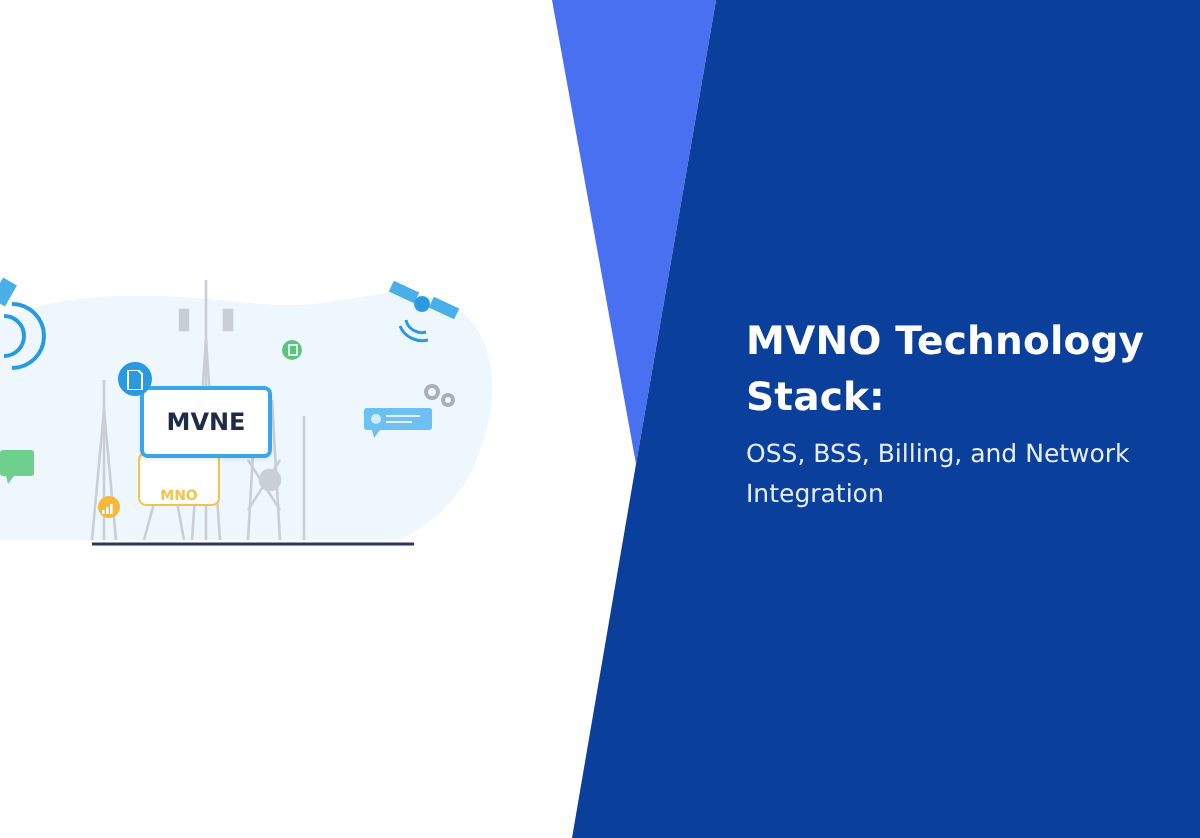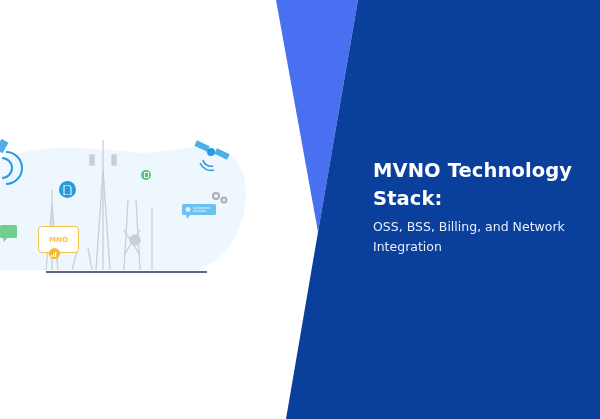--- a/index.html
+++ b/index.html
@@ -6,21 +6,21 @@
   body { width: 600px; height: 419px; overflow: hidden; background: #ffffff; position: relative; font-family: "DejaVu Sans", sans-serif; }
   .stage { position: absolute; left: 0; top: 0; width: 600px; height: 419px; }
   .bg-svg { position: absolute; left: 0; top: 0; }
   .title-block { position: absolute; left: 373px; top: 157px; width: 260px; color: #ffffff; white-space: nowrap; }
   .title { font-family: "DejaVu Sans", sans-serif; font-weight: bold; font-size: 19.5px; line-height: 28px; letter-spacing: 0.1px; margin: 0; }
   .subtitle { font-family: "DejaVu Sans", sans-serif; font-size: 12.5px; line-height: 20px; margin-top: 4px; color: #e8eefc; }
   .illus { position: absolute; left: 0; top: 130px; width: 260px; height: 160px; }
   .card { position: absolute; background: #ffffff; border-radius: 4px; display: flex; align-items: center; justify-content: center; font-family: "DejaVu Sans", sans-serif; font-weight: bold; }
   .card-mvne { left: 70px; top: 63px; width: 66px; height: 36px; border: 2px solid #3aa6ea; color: #1d2a4a; font-size: 12px; box-sizing: border-box; box-shadow: 0 1px 2px rgba(0,0,0,0.08); }
   .card-mvno { left: 106px; top: 44px; width: 42px; height: 24px; border: 1.5px solid #5bc47c; color: #5bc47c; font-size: 7px; box-sizing: border-box; }
-  .card-mno { left: 38px; top: 96px; width: 41px; height: 27px; border: 1.5px solid #f5c24a; color: #f5c24a; font-size: 7px; box-sizing: border-box; }
+  .card-mno { left: 69px; top: 96px; width: 41px; height: 27px; border: 1.5px solid #f5c24a; color: #f5c24a; font-size: 7px; box-sizing: border-box; align-items: flex-end; }
   .badge { position: absolute; border-radius: 50%; display: flex; align-items: center; justify-content: center; }
   .badge-mvne { left: 59px; top: 51px; width: 17px; height: 17px; background: #2a9ae0; }
   .badge-mvno { left: 141px; top: 40px; width: 10px; height: 10px; background: #5bc47c; }
   .badge-mno { left: 49px; top: 118px; width: 11px; height: 11px; background: #f5b93a; }
 </style>
 </head>
 <body>
 
 <div class="stage">
 
@@ -84,20 +84,23 @@
         <polygon points="186,85 190,85 187,89" fill="#6cc0f2"></polygon>
         <circle cx="188" cy="79.5" r="2.5" fill="#ffffff" opacity="0.7"></circle>
         <line x1="193" y1="78" x2="210" y2="78" stroke="#ffffff" stroke-width="1" opacity="0.8"></line>
         <line x1="193" y1="81" x2="206" y2="81" stroke="#ffffff" stroke-width="1" opacity="0.8"></line>
       </g>
     </svg>
 
     <div class="card card-mno">
       <span>MNO</span>
     </div>
+    <div class="card card-mvne">
+      <span>MVNE</span>
+    </div>
 
     <div class="badge badge-mvne">
       <svg width="9" height="10" viewBox="0 0 9 10">
           <path d="M1,0 H6 L8,2 V10 H1 Z" fill="none" stroke="#ffffff" stroke-width="1"></path>
         </svg>
     </div>
     <div class="badge badge-mvno">
       <svg width="5" height="6" viewBox="0 0 5 6">
           <rect x="0.5" y="0.5" width="4" height="5" fill="none" stroke="#ffffff" stroke-width="0.8"></rect>
         </svg>

